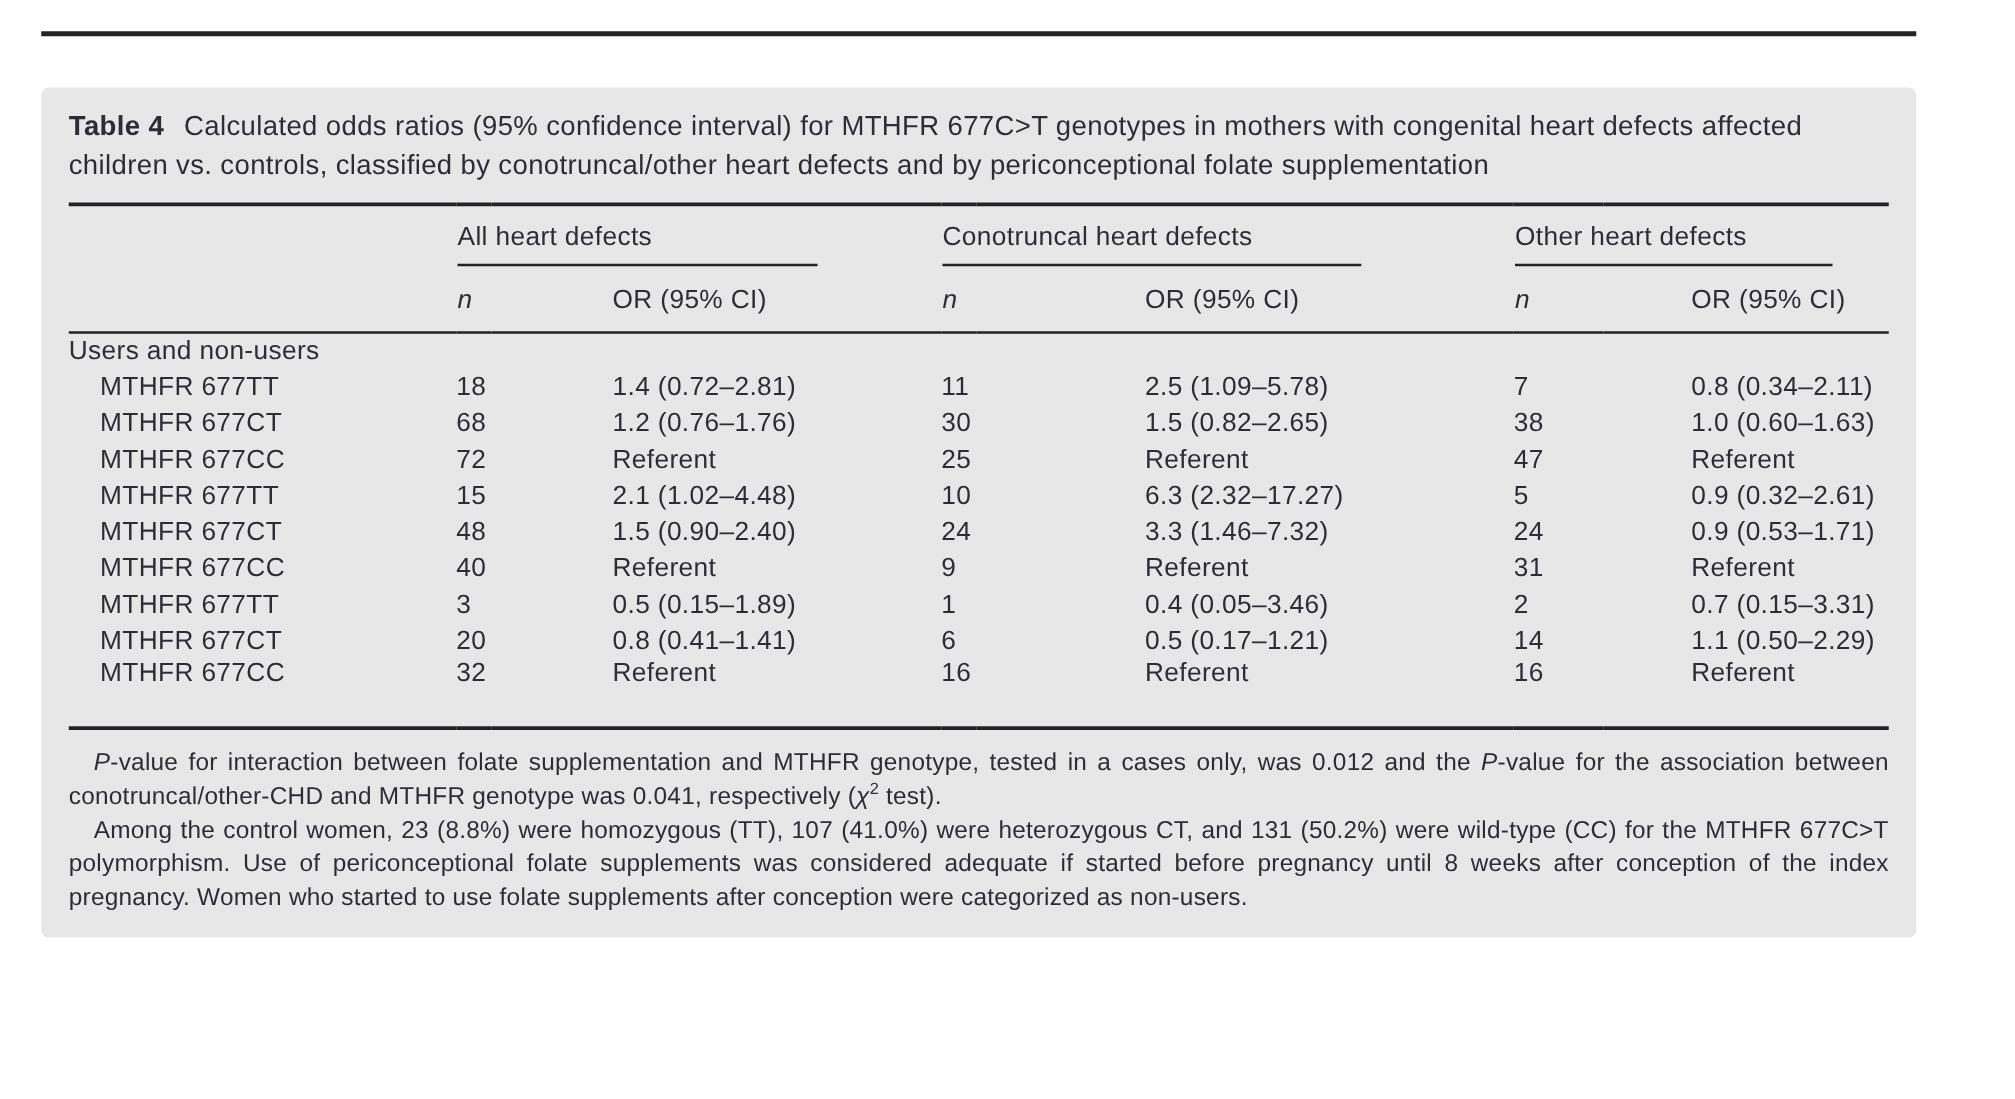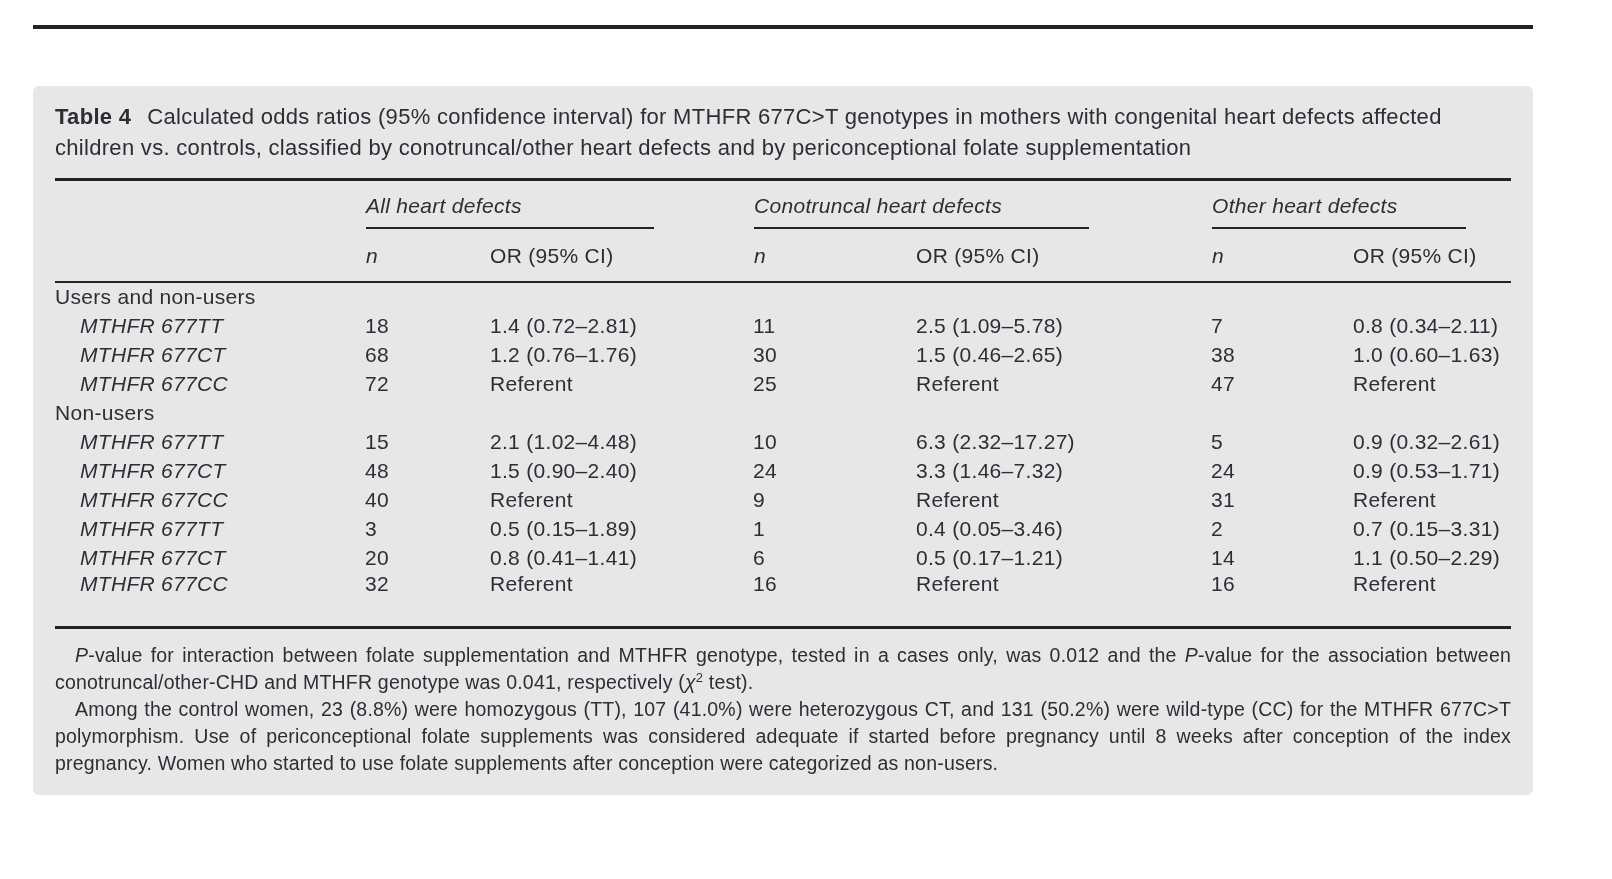--- a/index.html
+++ b/index.html
@@ -16,21 +16,21 @@
   
   .runhead {
     width: 1500px;
     display: flex; justify-content: space-between; align-items: baseline;
     font-size: 21px; letter-spacing: 0.5px;
   }
   .head-rule { width: 1500px; height: 4px; background: #242428; margin-top: 9px; }
 
   
   .table-card {
-    margin-top: 57px;
+    margin-top: 41px;
     width: 1500px;
     background: #e7e7e8;
     border-radius: 6px;
     padding: 15px 22px 18px 22px;
   }
 
   .caption {
     margin: 0 0 15px 0;
     font-size: 22px;
     line-height: 31px;
@@ -49,21 +49,21 @@
   }
   col.c-label { width: 310px; }
   col.c-n1 { width: 28px; }
   col.c-or1 { width: 360px; }
   col.c-n2 { width: 28px; }
   col.c-or2 { width: 430px; }
   col.c-n3 { width: 72px; }
   col.c-or3 { width: 228px; }
 
   thead th { font-weight: normal; text-align: left; }
-  tr.grp-row th { padding-top: 12px; vertical-align: top; font-style: italic; }
+  tr.grp-row th { padding-top: 12px; vertical-align: top; }
   .grp-label { line-height: 26px; white-space: nowrap; }
   .grp-rule { height: 2px; background: #232327; margin-top: 8px; }
   .grp-rule.g1 { width: 288px; }
   .grp-rule.g2 { width: 335px; }
   .grp-rule.g3 { width: 254px; }
 
   tr.sub-row th {
     height: 52px; vertical-align: middle;
     border-bottom: 2px solid #232327;
     white-space: nowrap;
@@ -72,21 +72,21 @@
 
   tbody td {
     height: 29px; padding: 0;
     vertical-align: middle; white-space: nowrap;
   }
   tbody tr:last-child td { padding-bottom: 30px; }
   td.n { text-align: left; }
   .or1 { padding-left: 97px !important; }
   .or2 { padding-left: 135px !important; }
   .or3 { padding-left: 70px !important; }
-  td.ind { padding-left: 25px; font-style: italic; }
+  td.ind { padding-left: 25px; }
 
   .footnotes { margin-top: 13px; width: 1456px; font-size: 19.5px; line-height: 27px; text-align: justify; letter-spacing: 0.2px; }
   .footnotes p { margin: 0; text-indent: 20px; }
   .footnotes sup { font-size: 13px; line-height: 0; }
 </style>
 </head>
 <body>
 
 <div class="sheet">
 
@@ -151,43 +151,34 @@
           <td class="n">11</td>
           <td class="or2">2.5 (1.09–5.78)</td>
           <td class="n">7</td>
           <td class="or3">0.8 (0.34–2.11)</td>
         </tr>
         <tr>
           <td class="ind">MTHFR 677CT</td>
           <td class="n">68</td>
           <td class="or1">1.2 (0.76–1.76)</td>
           <td class="n">30</td>
-          <td class="or2">1.5 (0.46–2.65)</td>
+          <td class="or2">1.5 (0.82–2.65)</td>
           <td class="n">38</td>
           <td class="or3">1.0 (0.60–1.63)</td>
         </tr>
         <tr>
           <td class="ind">MTHFR 677CC</td>
           <td class="n">72</td>
           <td class="or1">Referent</td>
           <td class="n">25</td>
           <td class="or2">Referent</td>
           <td class="n">47</td>
           <td class="or3">Referent</td>
         </tr>
         <tr>
-          <td>Non-users</td>
-          <td class="n"></td>
-          <td class="or1"></td>
-          <td class="n"></td>
-          <td class="or2"></td>
-          <td class="n"></td>
-          <td class="or3"></td>
-        </tr>
-        <tr>
           <td class="ind">MTHFR 677TT</td>
           <td class="n">15</td>
           <td class="or1">2.1 (1.02–4.48)</td>
           <td class="n">10</td>
           <td class="or2">6.3 (2.32–17.27)</td>
           <td class="n">5</td>
           <td class="or3">0.9 (0.32–2.61)</td>
         </tr>
         <tr>
           <td class="ind">MTHFR 677CT</td>

